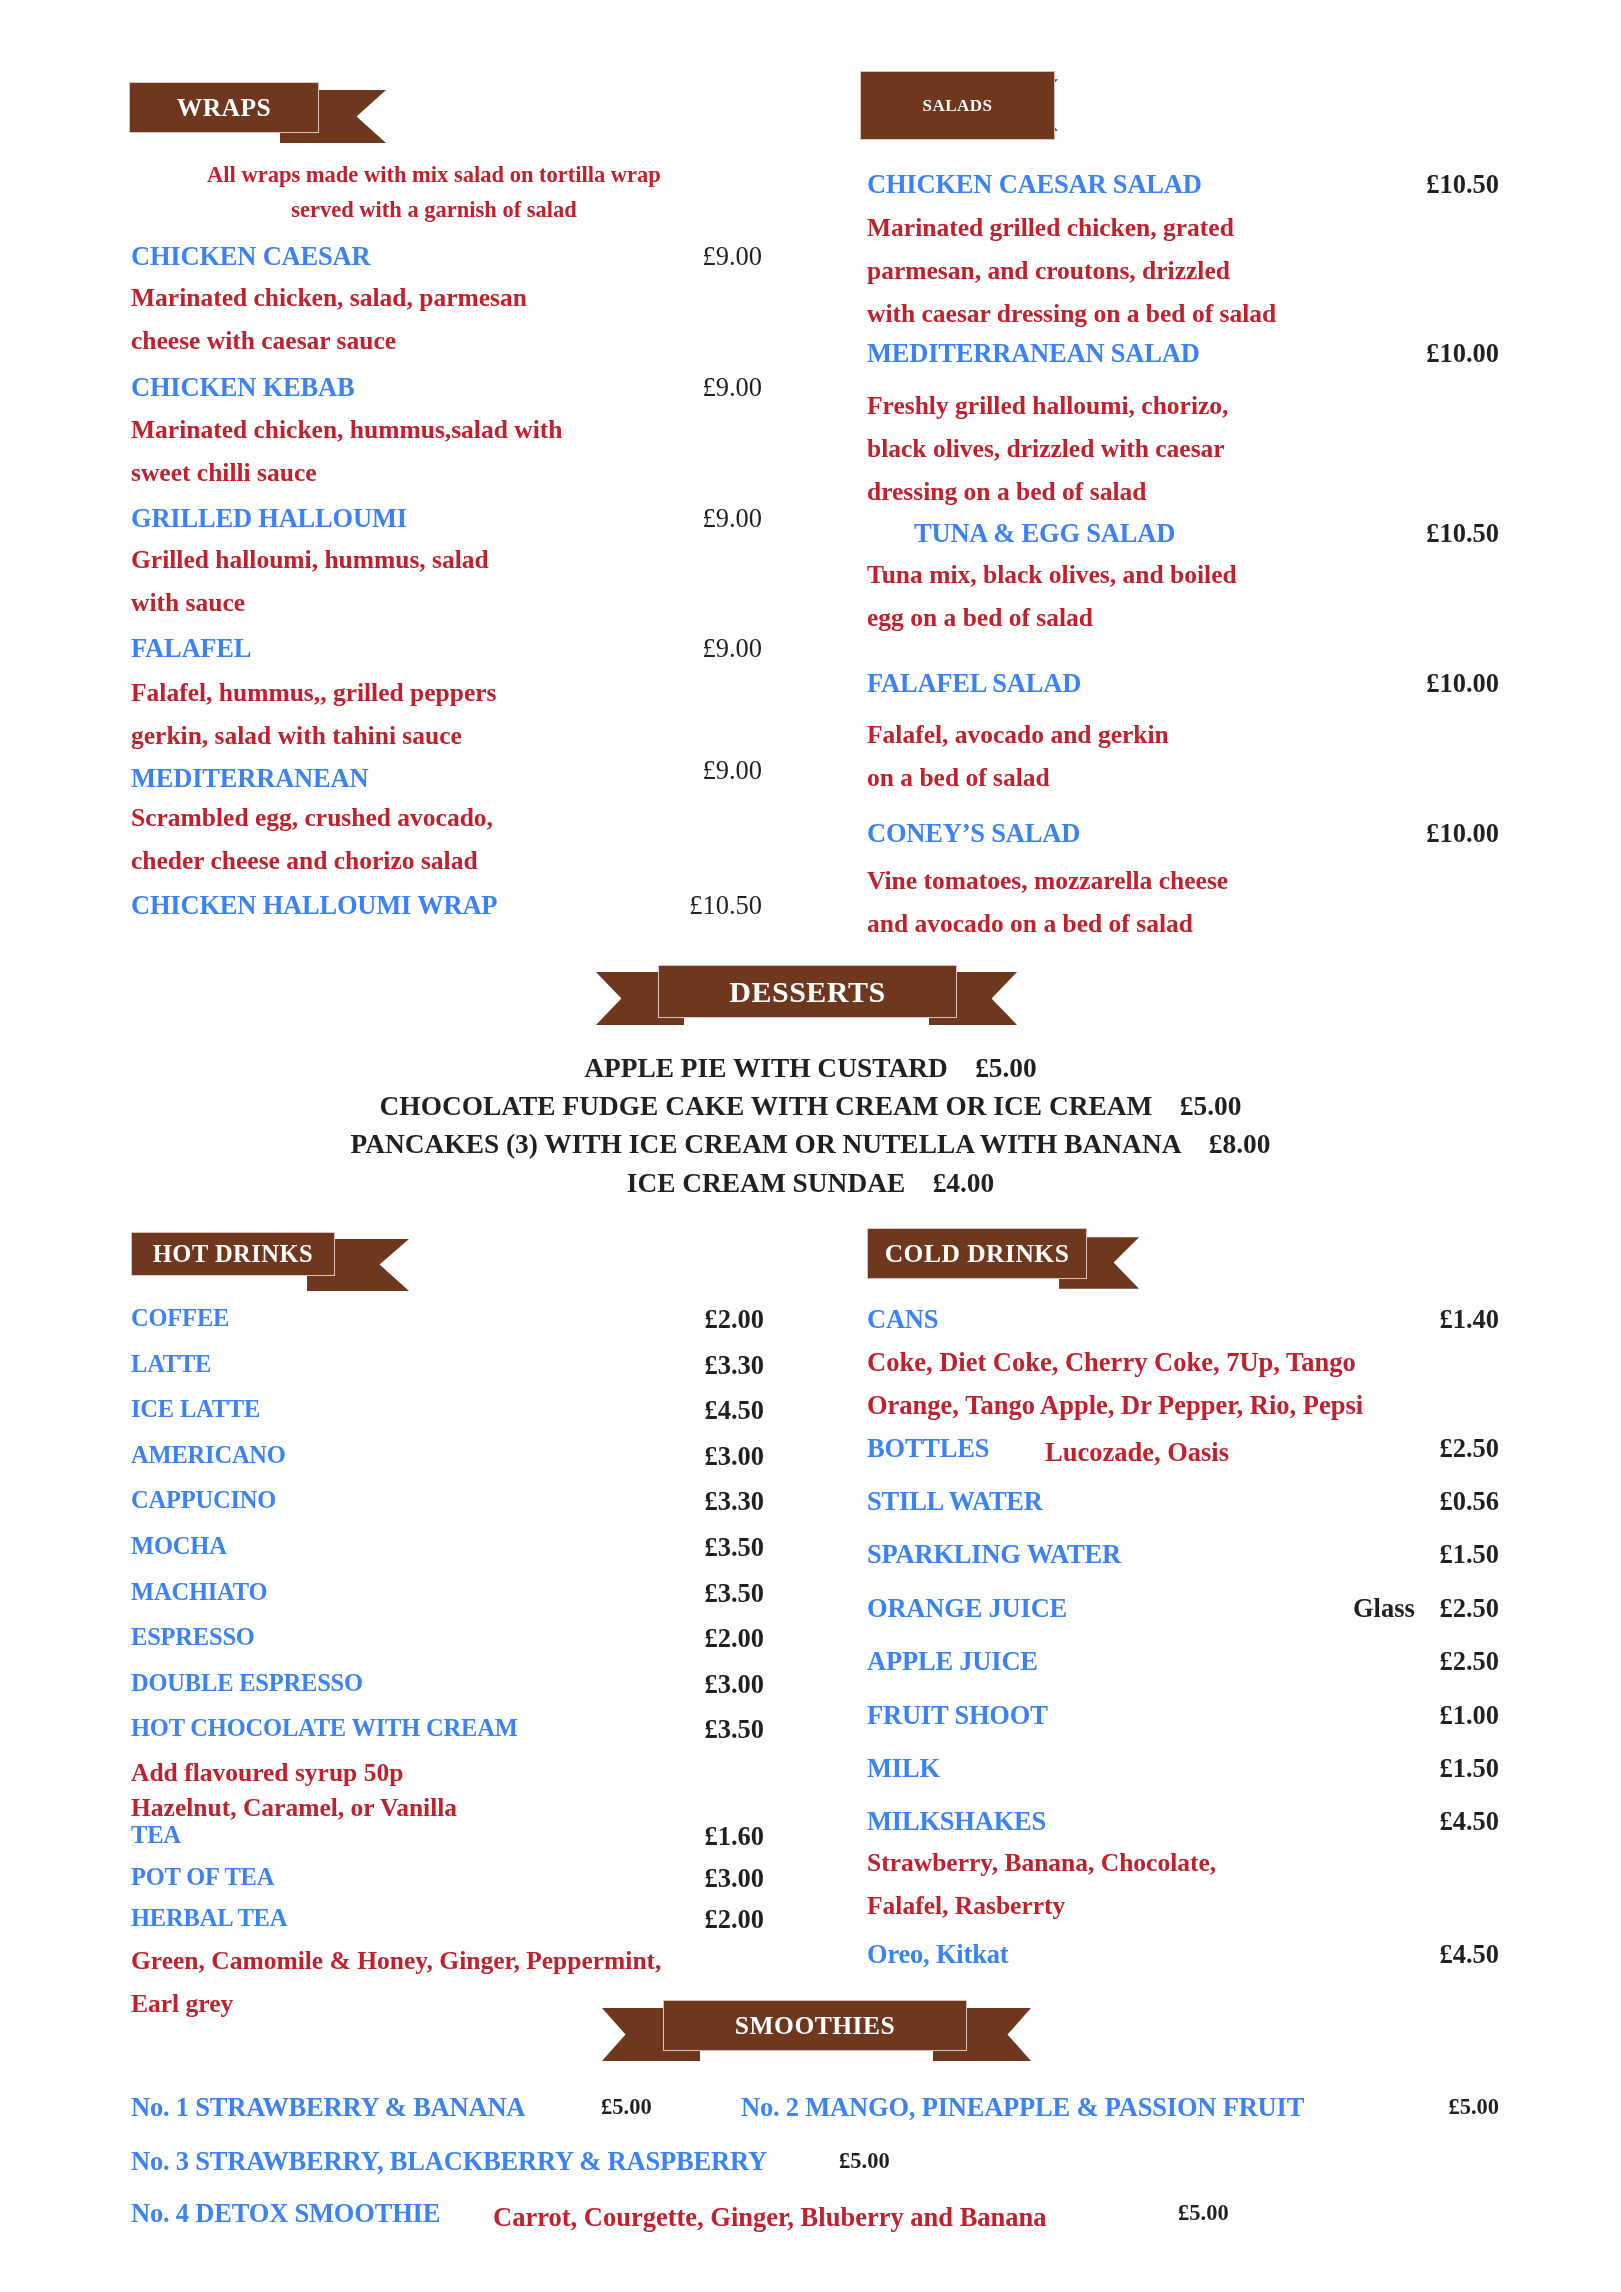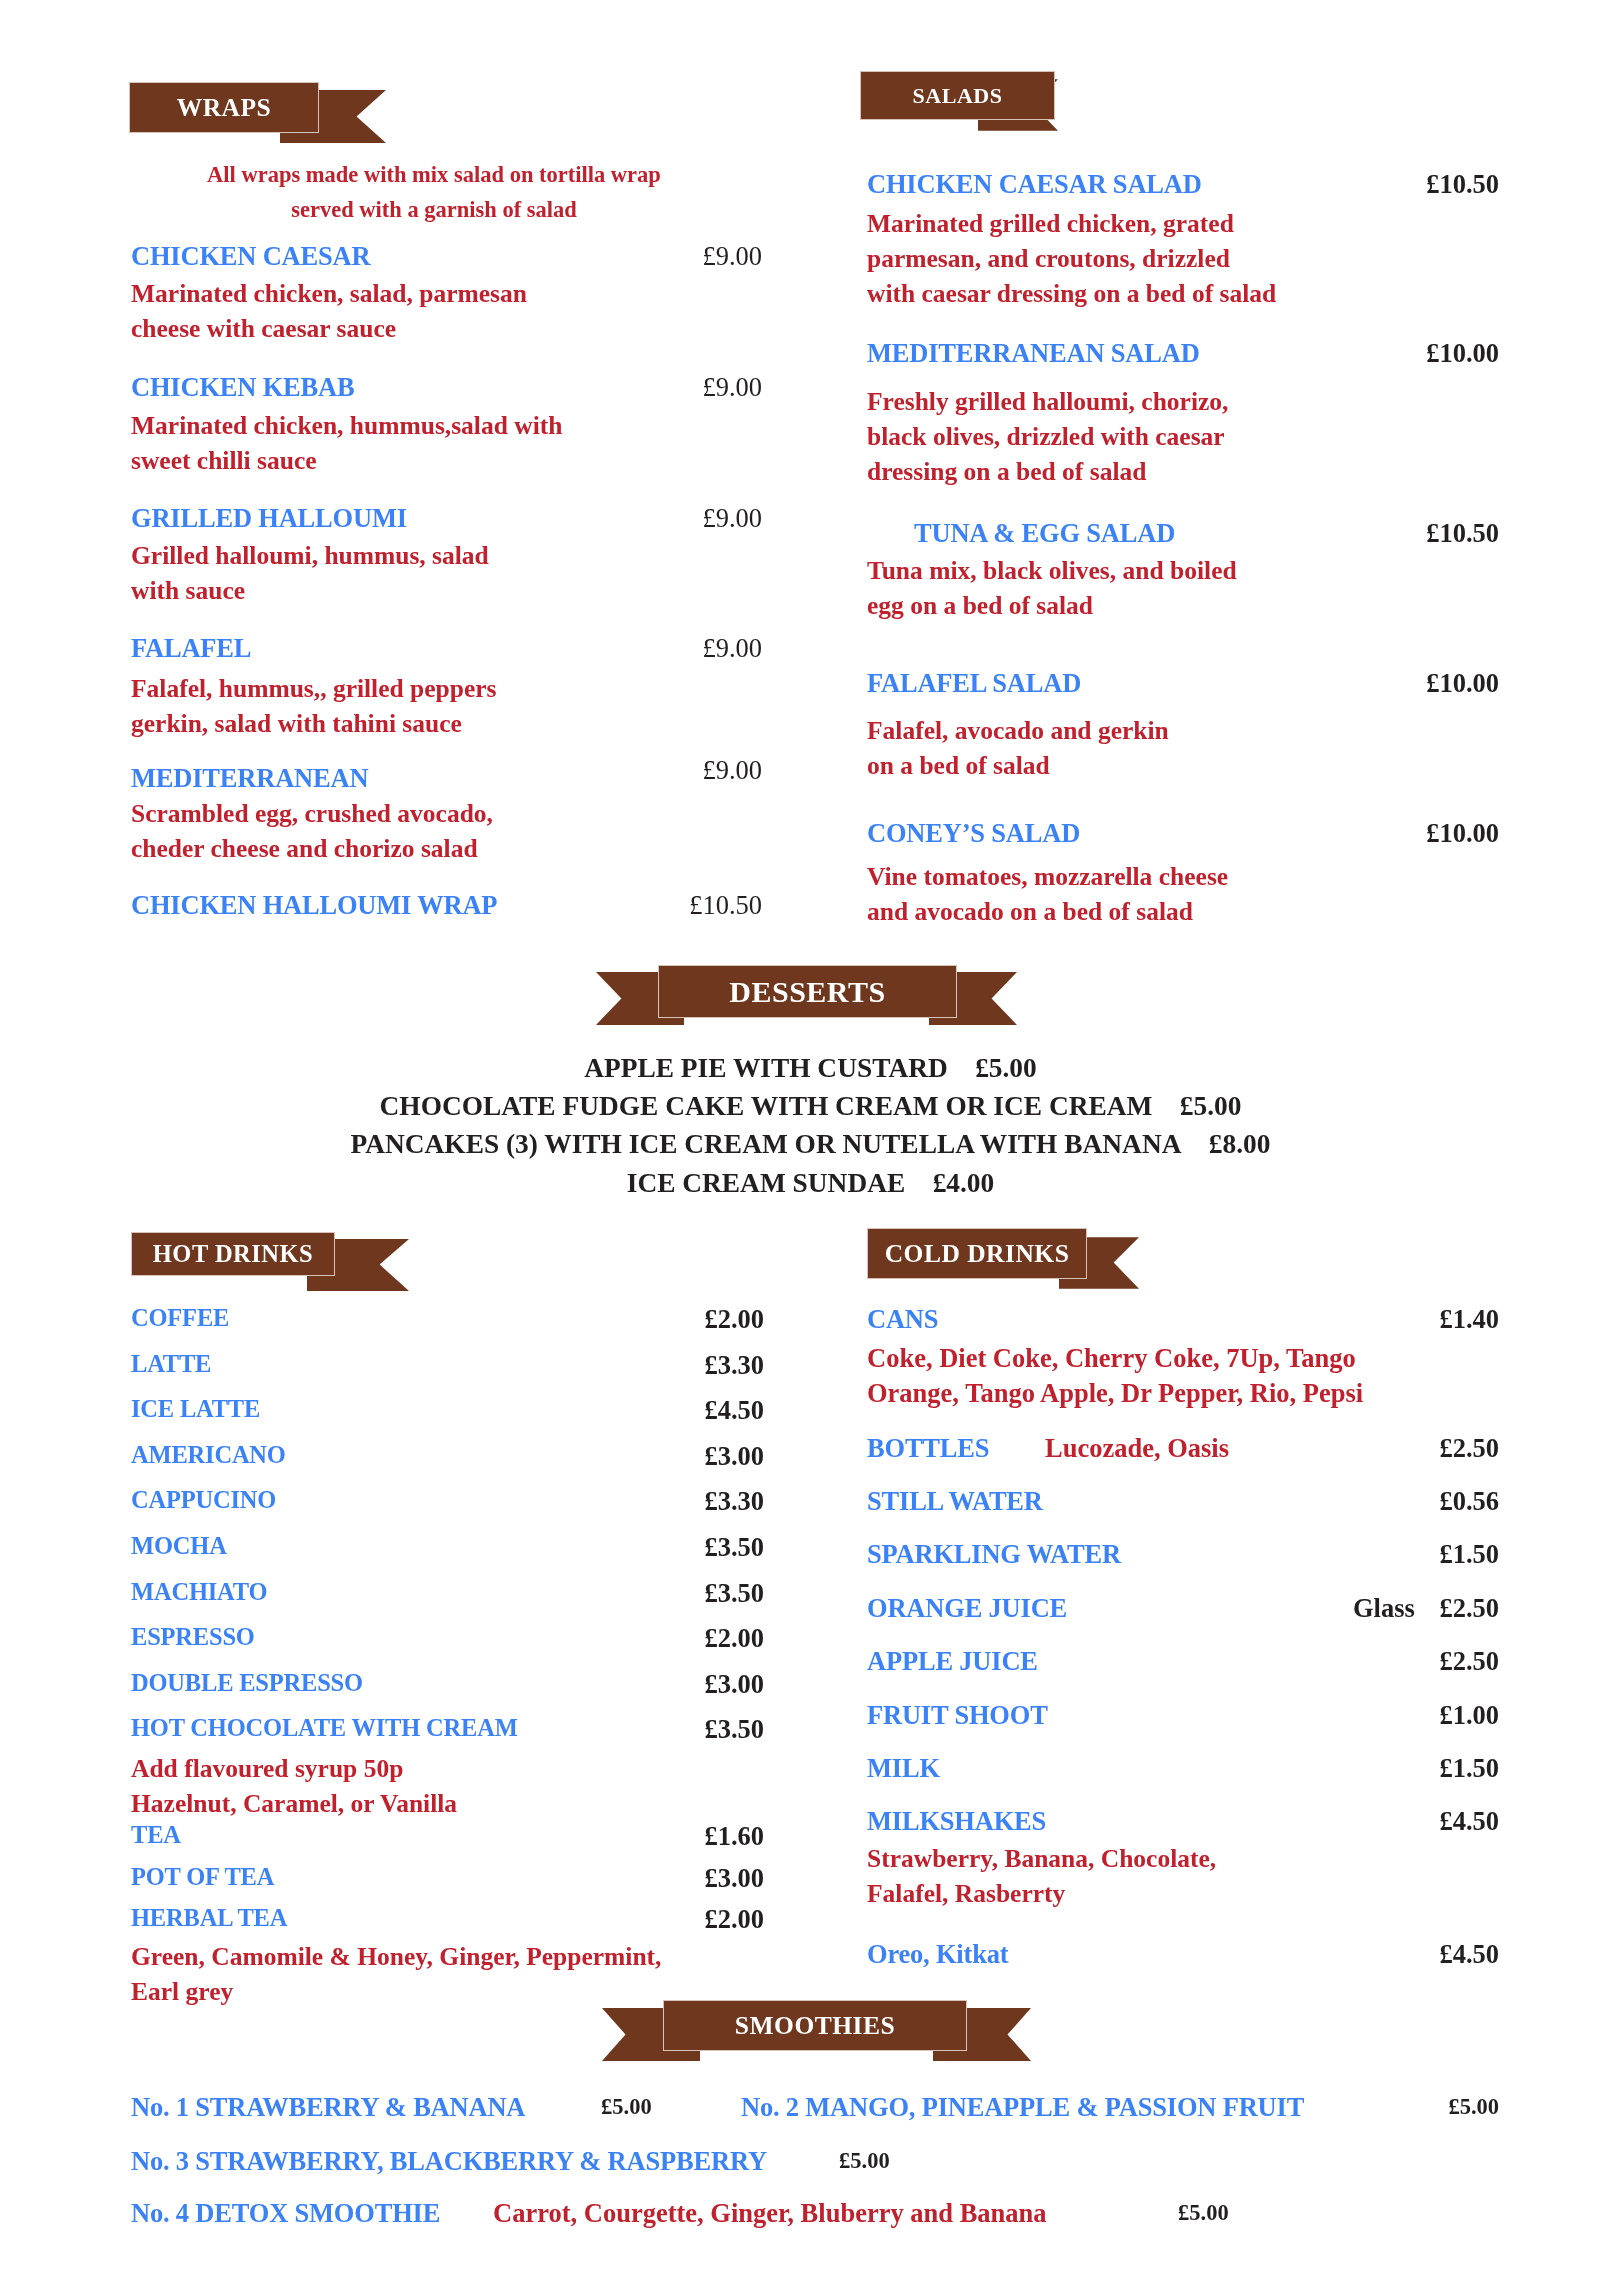--- a/index.html
+++ b/index.html
@@ -7,21 +7,21 @@
          font-family: "Liberation Serif", "DejaVu Serif", serif; color: #231f20; }
   .abs { position: absolute; }
   .ribbon { position: absolute; }
   .ribbon .main { position: absolute; background: #6e371e; border: 1.5px solid #d9c3b8;
                   box-sizing: border-box; color: #ffffff; font-weight: bold;
                   display: flex; align-items: center; justify-content: center;
                   letter-spacing: 0.5px; }
   .name { position: absolute; font-weight: bold; font-size: 26.5px; color: #3b82f6; white-space: nowrap; letter-spacing: -0.2px; }
   .price { position: absolute; font-size: 26.5px; color: #231f20; white-space: nowrap; text-align: right; }
   .price.bold { font-weight: bold; }
-  .desc { position: absolute; font-weight: bold; font-size: 25.5px; color: #c1202d; line-height: 35px; white-space: pre-line; }
+  .desc { position: absolute; font-weight: bold; font-size: 25.5px; color: #c1202d; line-height: 43px; white-space: pre-line; }
   .center-line { position: absolute; left: 0; width: 1621px; text-align: center; font-weight: bold; font-size: 27.4px; white-space: nowrap; }
   .center-line .p { margin-left: 27.4px; }
   .sub { position: absolute; font-weight: bold; font-size: 22.5px; color: #c1202d; text-align: center; line-height: 35px; }
 </style>
 </head>
 <body>
 
 <div class="ribbon" style="left:129px;top:82px;width:257px;height:63px;">
   <svg class="abs" style="left:151px;top:7.8px;" width="106" height="53" viewBox="0 0 108 54">
       <polygon points="0,0 108,0 78,27 108,54 0,54" fill="#6e371e"></polygon>
@@ -58,21 +58,21 @@
 cheder cheese and chorizo salad</div>
 
   <div class="name" style="left:131px;top:890px;">CHICKEN HALLOUMI WRAP</div>
   <div class="price" style="right:859px;top:890px;">£10.50</div>
 </div>
 
 <div class="ribbon" style="left:860px;top:71px;width:265px;height:63px;">
   <svg class="abs" style="left:118px;top:7.8px;" width="80" height="52" viewBox="0 0 82 53">
       <polygon points="0,0 82,0 56,26 82,53 0,53" fill="#6e371e"></polygon>
     </svg>
-  <div class="main" style="left:0;top:0;width:195px;height:49px;font-size:22px;">SALADS</div>
+  <div class="main" style="left:0;top:0;width:195px;height:69px;font-size:17px;">SALADS</div>
 </div>
 
 <div>
   <div class="name" style="left:867px;top:169px;">CHICKEN CAESAR SALAD</div>
   <div class="price bold" style="right:122px;top:169px;">£10.50</div>
   <div class="desc" style="left:867px;top:206px;">Marinated grilled chicken, grated
 parmesan, and croutons, drizzled
 with caesar dressing on a bed of salad</div>
 
   <div class="name" style="left:867px;top:338px;">MEDITERRANEAN SALAD</div>

